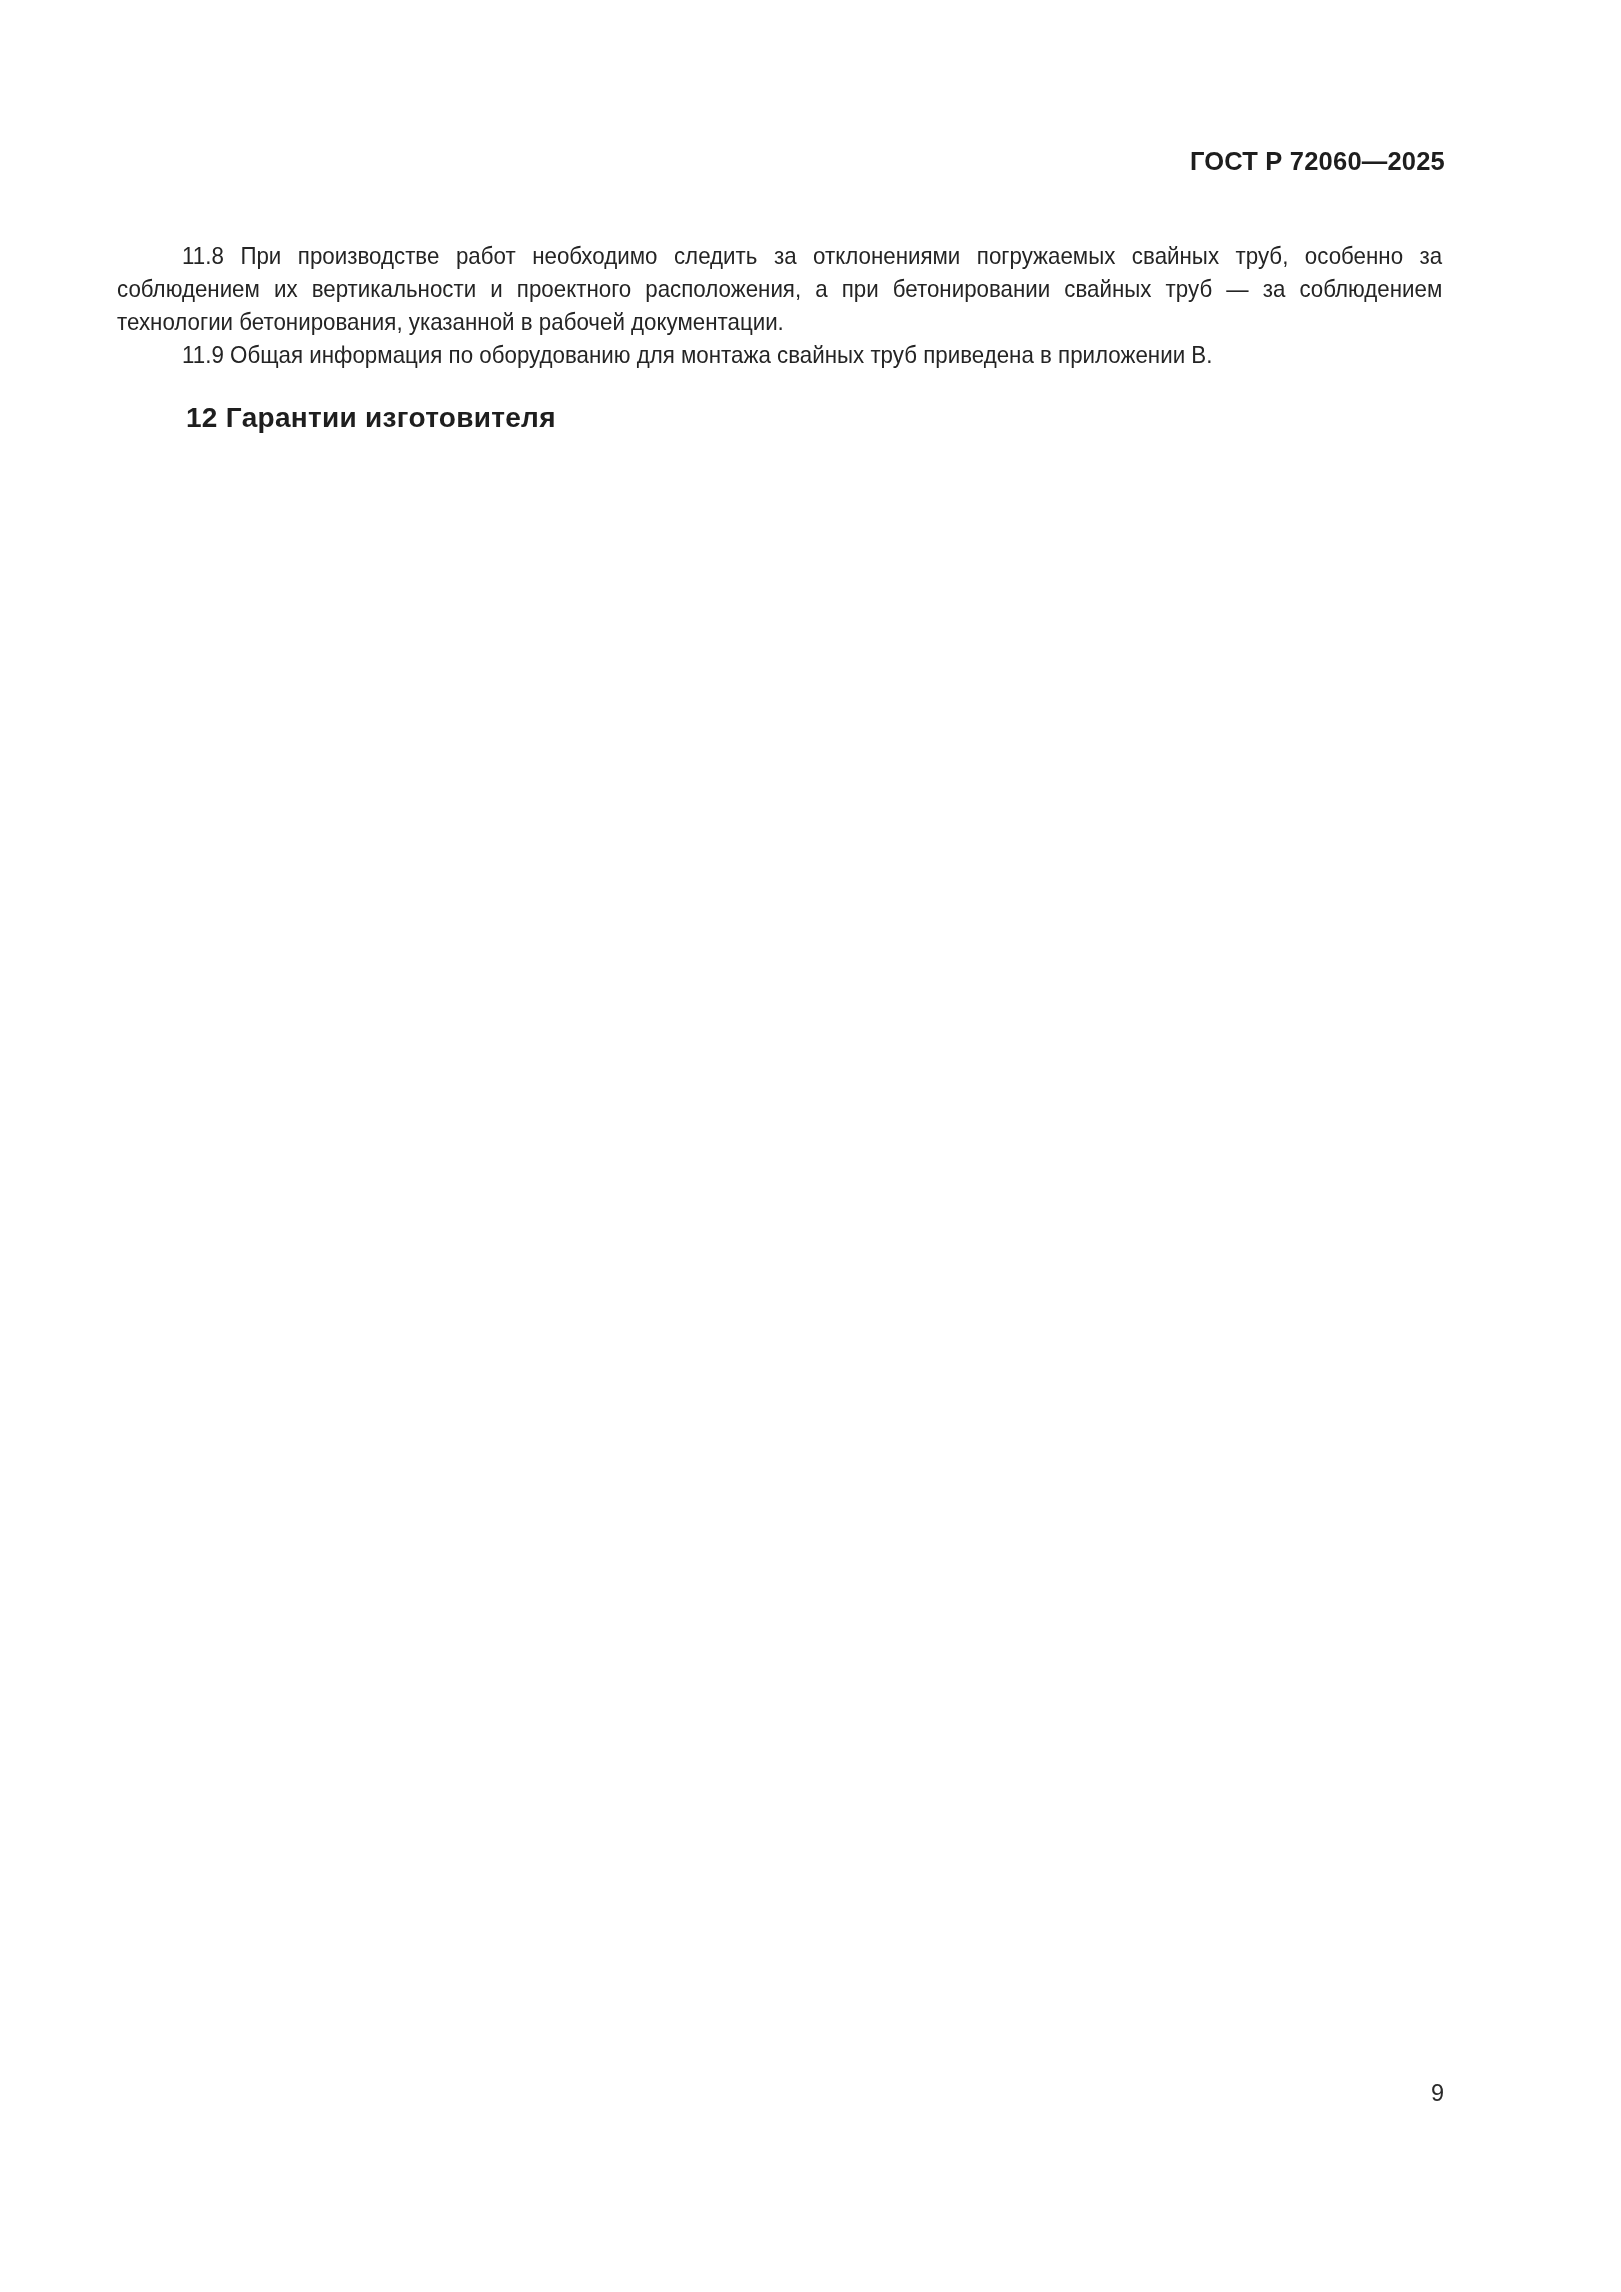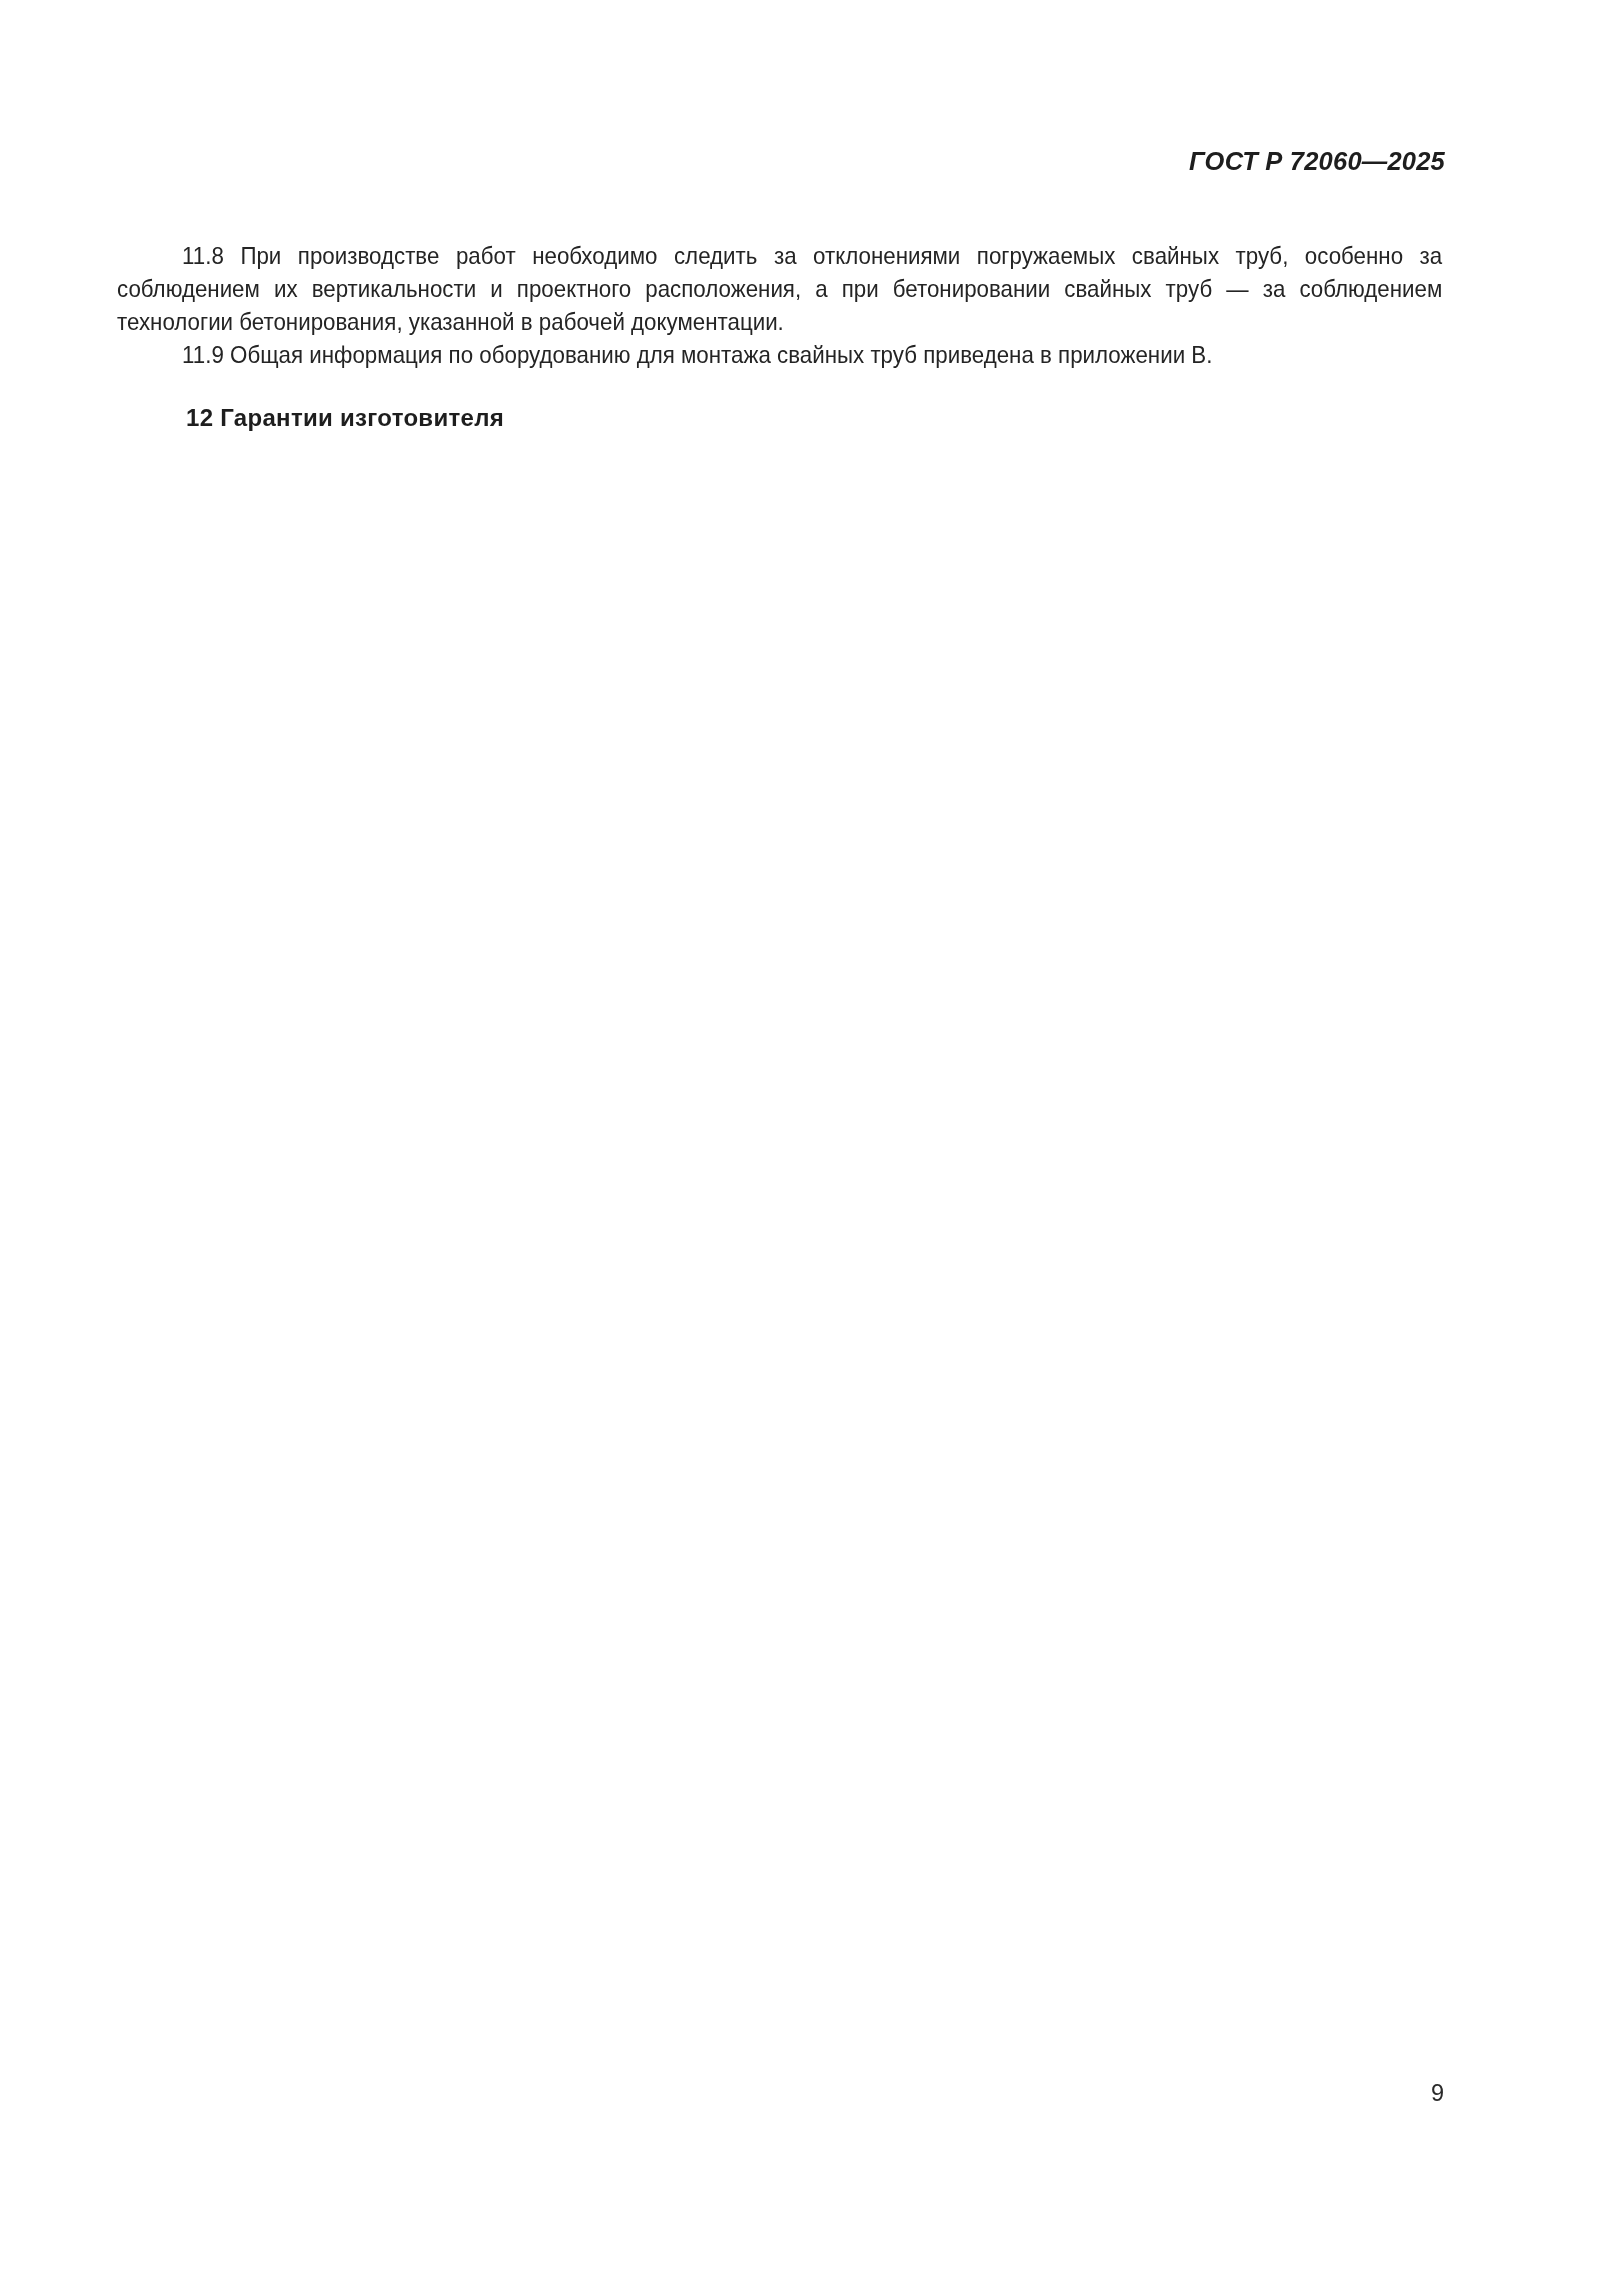--- a/index.html
+++ b/index.html
@@ -16,42 +16,41 @@
       color: #222222;
     }
     .page-header {
       position: absolute;
       top: 147px;
       right: 176px;
       font-size: 25.5px;
       font-weight: bold;
       letter-spacing: 0.2px;
       color: #1e1e1e;
-      font-style: italic;
     }
     .content {
       position: absolute;
       left: 117px;
       top: 239px;
       width: 1325px;
     }
     .para {
       font-size: 24px;
       line-height: 33px;
       text-align: justify;
       margin: 0;
       text-indent: 70px;
       color: #242424;
       transform: scaleX(0.93);
       transform-origin: left top;
       width: 1425px;
     }
     .para.last-line-fix { text-align-last: left; }
     .section-title {
-      font-size: 24px;
+      font-size: 28px;
       font-weight: bold;
       margin: 26.5px 0 0 69px;
       line-height: 39px;
       color: #1e1e1e;
       letter-spacing: 0.3px;
     }
     .section-body {
       margin-top: 17.6px;
     }
     .page-number {

